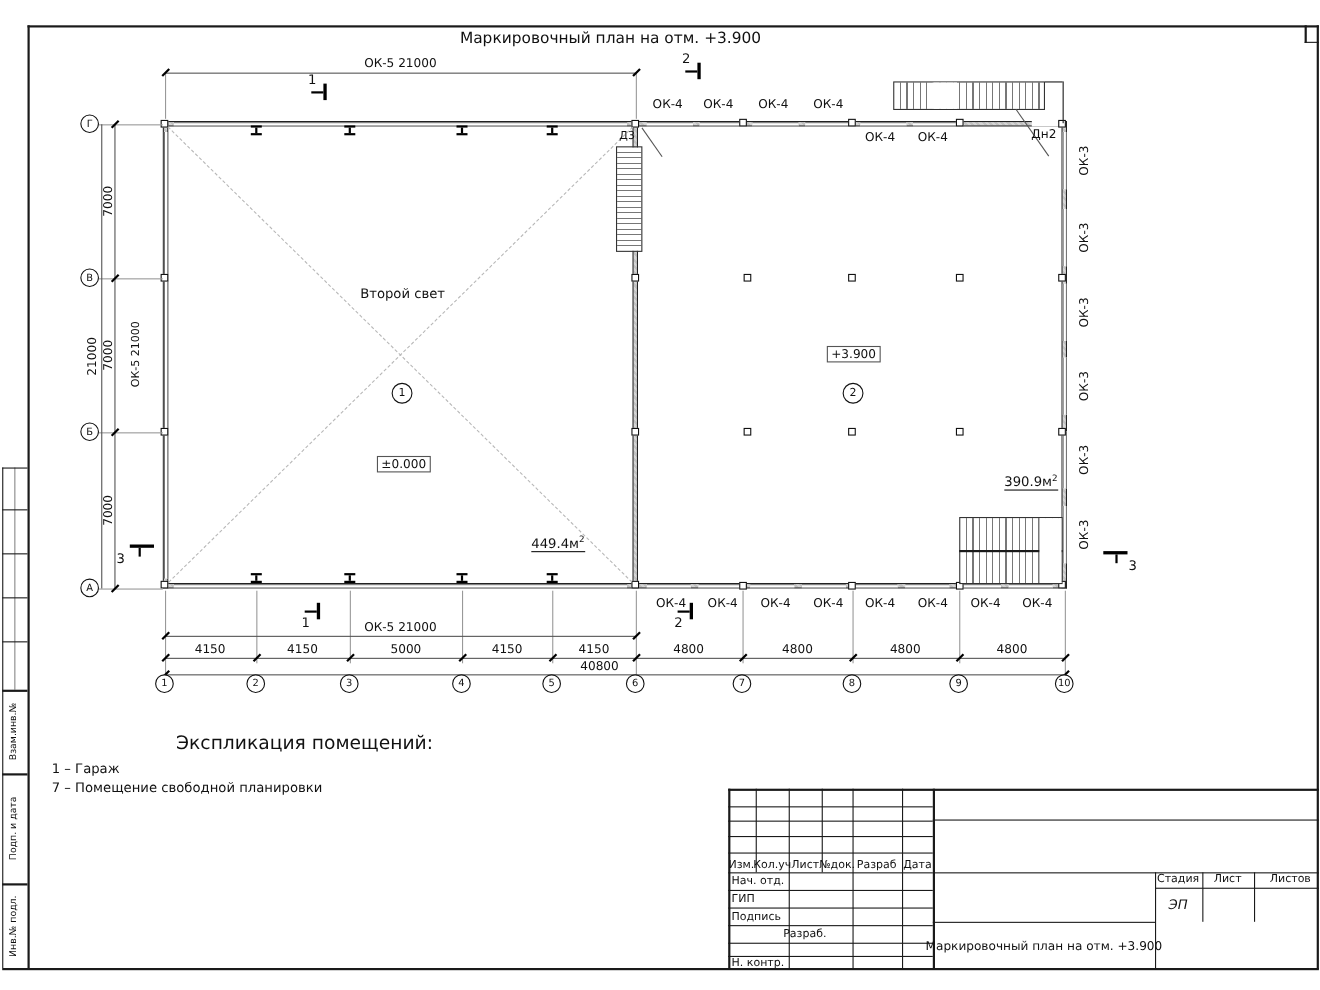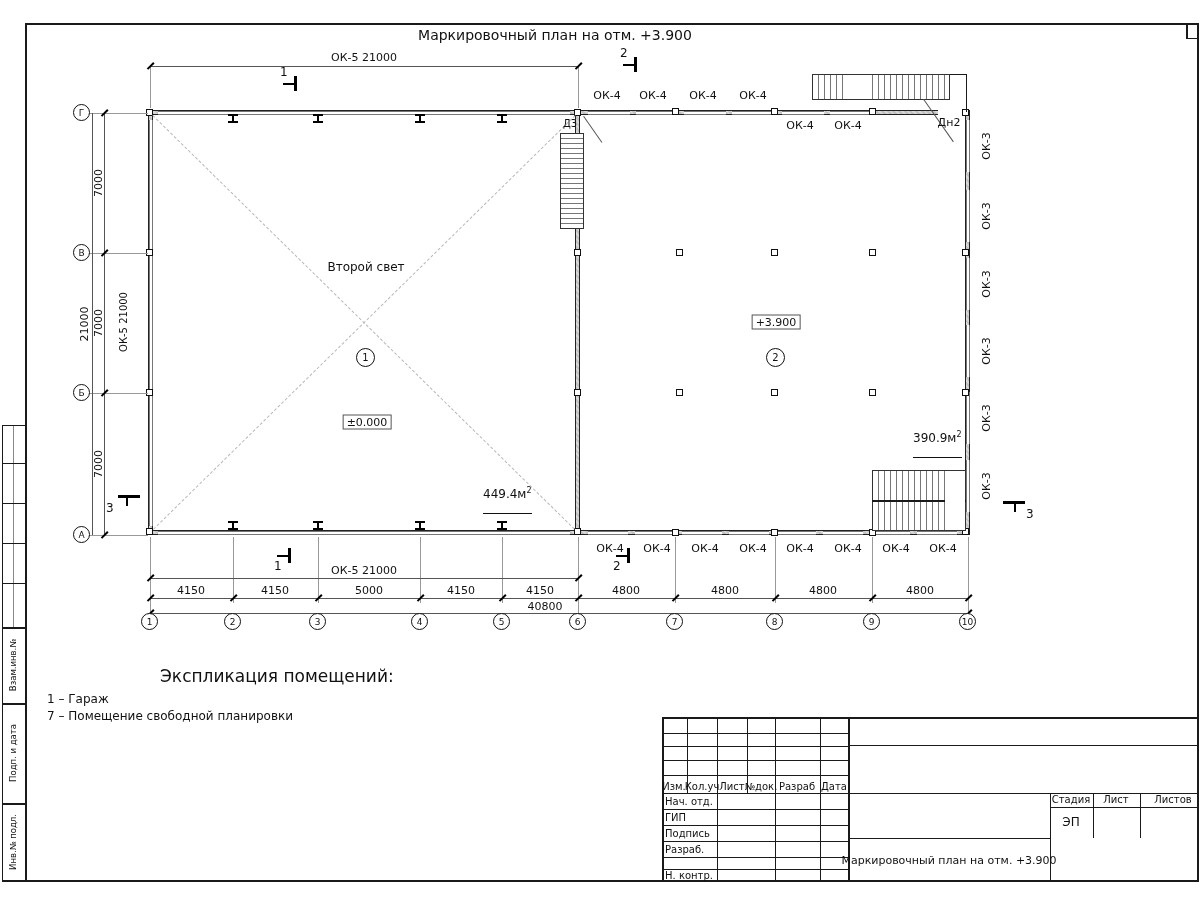--- a/index.html
+++ b/index.html
@@ -20,21 +20,21 @@
   .winh{position:absolute;height:4px;background:#fff;border-top:1px solid #767676;border-bottom:1px solid #767676;box-sizing:border-box;}
   .winv{position:absolute;width:4px;background:#fff;border-left:1px solid #767676;border-right:1px solid #767676;box-sizing:border-box;}
   .sq{position:absolute;width:7px;height:7px;background:#fff;border:1px solid #111;box-sizing:border-box;}
   .ib{position:absolute;width:10px;height:9px;border-top:2px solid #000;border-bottom:2px solid #000;box-sizing:border-box;}
   .ib::after{content:"";position:absolute;left:50%;top:0;bottom:0;width:2px;transform:translateX(-50%);background:#000;}
   .bub{position:absolute;width:17px;height:17px;border:1px solid #111;border-radius:50%;background:#fff;
        display:flex;align-items:center;justify-content:center;font-size:9px;box-sizing:border-box;}
   .rbub{width:19px;height:19px;font-size:10px;}
   .diag{position:absolute;height:0;border-top:1px dashed #b8b8b8;transform-origin:0 0;}
   .boxlab{border:1px solid #555;background:#fff;padding:1px 3px;font-size:11px;}
-  .area{font-size:12px;border-bottom:1px solid #111;padding-bottom:13px;}
+  .area{font-size:12px;border-bottom:1px solid #111;padding-bottom:1px;}
   .area sup{font-size:8px;}
   .stv{position:absolute;border:1px solid #333;background:repeating-linear-gradient(90deg,#fff 0 5px,#777 5px 6px);box-sizing:border-box;}
   .sth{position:absolute;border:1px solid #333;background:repeating-linear-gradient(0deg,#fff 0 4px,#777 4px 5px);box-sizing:border-box;}
   .patch{position:absolute;background:#fff;}
   .swing{position:absolute;height:1px;background:#555;transform-origin:0 0;}
   .secbar{position:absolute;width:3px;height:15px;background:#000;}
   .secbarh{position:absolute;width:22px;height:3px;background:#000;}
   .sectick{position:absolute;height:2px;width:11px;background:#000;}
   .sectickv{position:absolute;width:2px;height:8px;background:#000;}
   .s12{font-size:12px;} .s13{font-size:17px;} .s14{font-size:14px;} .s10{font-size:10px;} .s9{font-size:8.5px;}
@@ -334,29 +334,29 @@
   <div class="vl" style="left:820px;top:717px;height:164px;"></div>
   <span class="t ct s10" style="left:674px;top:787px;">Изм.</span>
   <span class="t ct s10" style="left:702px;top:787px;">Кол.уч</span>
   <span class="t ct s10" style="left:732px;top:787px;">Лист</span>
   <span class="t ct s10" style="left:761px;top:787px;">№док.</span>
   <span class="t ct s10" style="left:797px;top:787px;">Разраб</span>
   <span class="t ct s10" style="left:834px;top:787px;">Дата</span>
   <span class="t s10" style="left:665px;top:797px;">Нач. отд.</span>
   <span class="t s10" style="left:665px;top:813px;">ГИП</span>
   <span class="t s10" style="left:665px;top:829px;">Подпись</span>
-  <span class="t s10" style="left:665px;top:845px;">Разраб.</span>
+  <span class="t s10" style="left:665px;top:845px;padding-left:47px;">Разраб.</span>
   <span class="t s10" style="left:665px;top:860px;"></span>
   <span class="t s10" style="left:665px;top:871px;">Н. контр.</span>
   <div class="hl" style="left:848px;top:745px;width:351px;"></div>
   <div class="hl" style="left:848px;top:793px;width:351px;"></div>
   <div class="hl" style="left:1050px;top:807px;width:149px;"></div>
   <div class="hl" style="left:848px;top:838px;width:202px;"></div>
   <div class="vl" style="left:1050px;top:793px;height:88px;"></div>
   <div class="vl" style="left:1093px;top:793px;height:45px;"></div>
   <div class="vl" style="left:1140px;top:793px;height:45px;"></div>
   <span class="t ct s10" style="left:1071px;top:800px;">Стадия</span>
   <span class="t ct s10" style="left:1116px;top:800px;">Лист</span>
   <span class="t ct s10" style="left:1173px;top:800px;">Листов</span>
-  <span class="t ct s12" style="left:1071px;top:822px;">ЭП</span>
+  <span class="t ct s12" style="left:1071px;top:822px;font-style:italic;">ЭП</span>
   <span class="t ct" style="left:949px;top:860px;">Маркировочный план на отм. +3.900</span>
 
 </div>
 
 </body></html>

